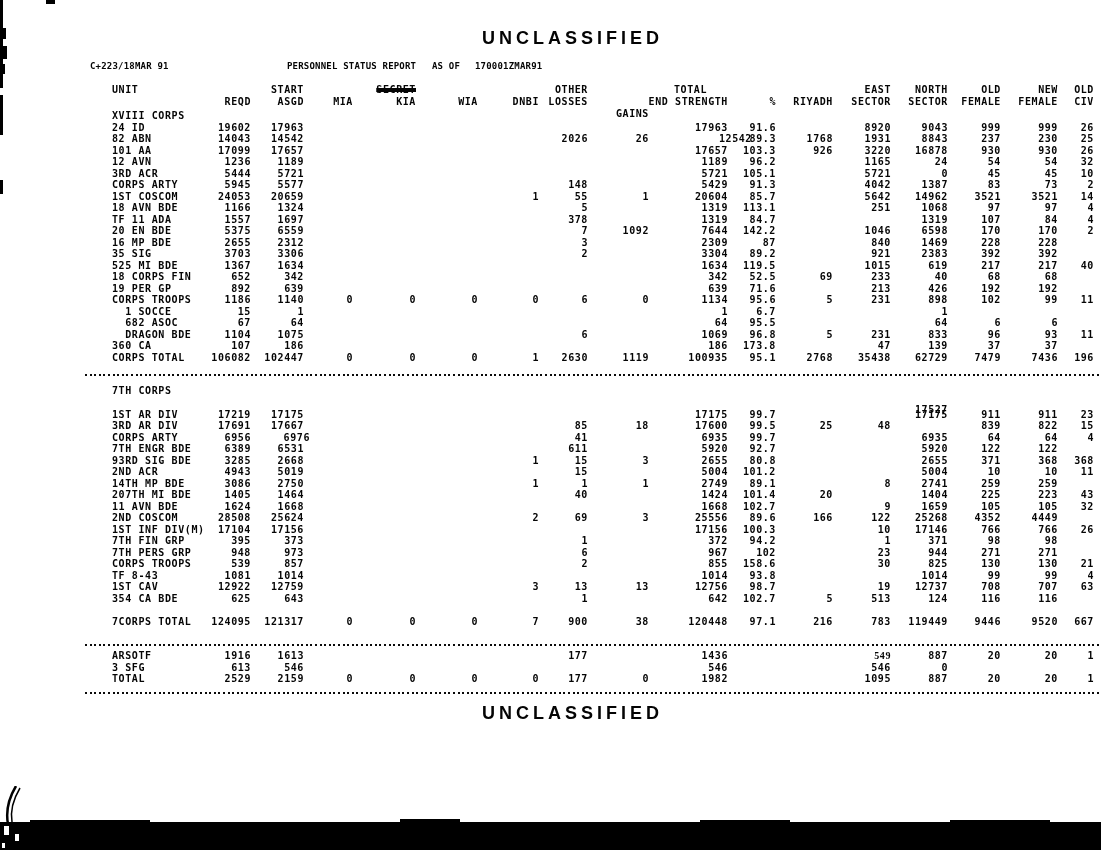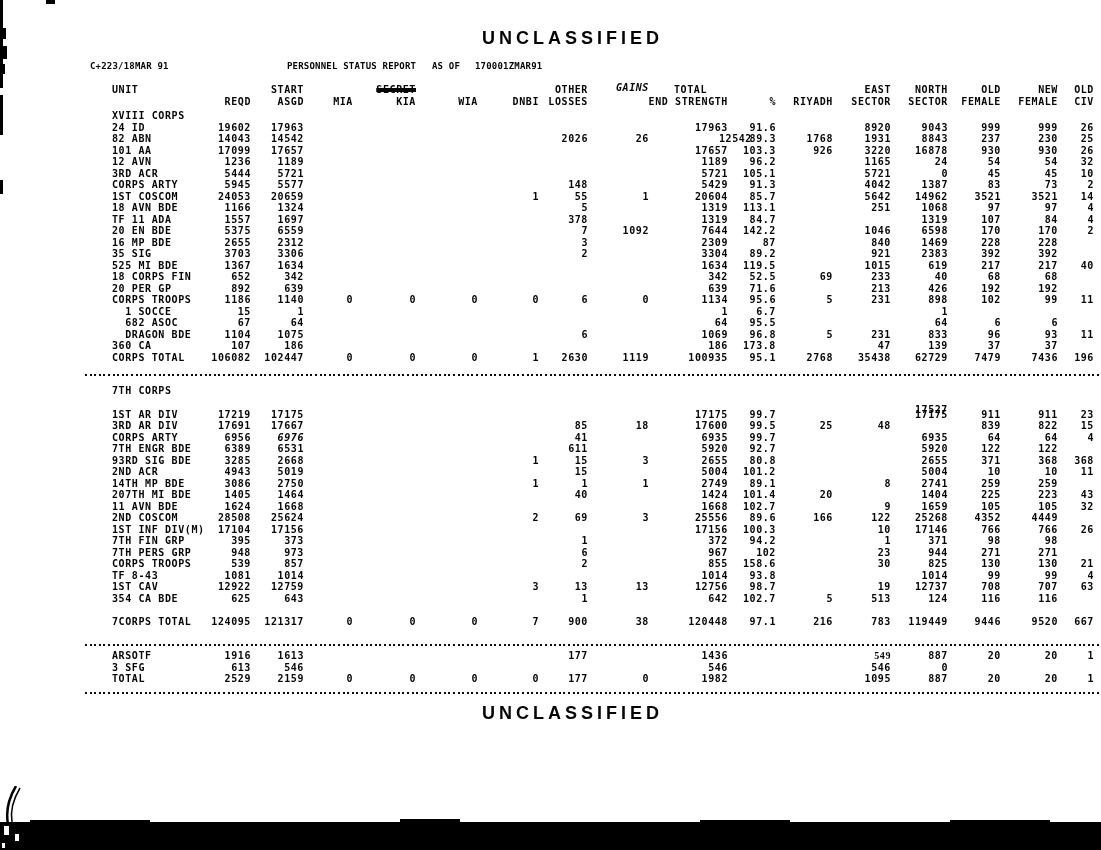--- a/index.html
+++ b/index.html
@@ -37,21 +37,21 @@
       <span class="cell num" style="left: 156px; top: 95.5px; width: 95px;">REQD</span>
       <span class="cell num" style="top: 84px; left: 209px; width: 95px;">START</span>
       <span class="cell num" style="left: 209px; top: 95.5px; width: 95px;">ASGD</span>
       <span class="cell num" style="left: 258px; top: 95.5px; width: 95px;">MIA</span>
       <span class="cell num struck" style="top: 84px; left: 321px; width: 95px;">SECRET</span>
       <span class="cell num" style="left: 321px; top: 95.5px; width: 95px;">KIA</span>
       <span class="cell num" style="left: 383px; top: 95.5px; width: 95px;">WIA</span>
       <span class="cell num" style="left: 444px; top: 95.5px; width: 95px;">DNBI</span>
       <span class="cell num" style="top: 84px; left: 493px; width: 95px;">OTHER</span>
       <span class="cell num" style="left: 493px; top: 95.5px; width: 95px;">LOSSES</span>
-      <span class="cell num" style="left: 554px; top: 82px; width: 95px; font-style: italic;">GAINS</span>
+      <span class="cell num" style="left: 554px; top: 108px; width: 95px;">GAINS</span>
       <span class="cell" style="top: 84px; left: 674px; width: 80px;">TOTAL</span>
       <span class="cell num" style="left: 633px; top: 95.5px; width: 95px;">END STRENGTH</span>
       <span class="cell num" style="left: 681px; top: 95.5px; width: 95px;">%</span>
       <span class="cell num" style="left: 738px; top: 95.5px; width: 95px;">RIYADH</span>
       <span class="cell num" style="top: 84px; left: 796px; width: 95px;">EAST</span>
       <span class="cell num" style="left: 796px; top: 95.5px; width: 95px;">SECTOR</span>
       <span class="cell num" style="top: 84px; left: 853px; width: 95px;">NORTH</span>
       <span class="cell num" style="left: 853px; top: 95.5px; width: 95px;">SECTOR</span>
       <span class="cell num" style="top: 84px; left: 906px; width: 95px;">OLD</span>
       <span class="cell num" style="left: 906px; top: 95.5px; width: 95px;">FEMALE</span>
@@ -235,21 +235,21 @@
         <span class="cell num" style="left: 209px; top: 271px; width: 95px;">342</span>
         <span class="cell num" style="left: 633px; top: 271px; width: 95px;">342</span>
         <span class="cell num" style="left: 681px; top: 271px; width: 95px;">52.5</span>
         <span class="cell num" style="left: 738px; top: 271px; width: 95px;">69</span>
         <span class="cell num" style="left: 796px; top: 271px; width: 95px;">233</span>
         <span class="cell num" style="left: 853px; top: 271px; width: 95px;">40</span>
         <span class="cell num" style="left: 906px; top: 271px; width: 95px;">68</span>
         <span class="cell num" style="left: 963px; top: 271px; width: 95px;">68</span>
       </div>
       <div class="abs" style="left: 0px; top: 0px;">
-        <span class="cell" style="left: 112px; top: 282.5px; width: 160px;">20 PER GP</span>
+        <span class="cell" style="left: 112px; top: 282.5px; width: 160px;">19 PER GP</span>
         <span class="cell num" style="left: 156px; top: 282.5px; width: 95px;">892</span>
         <span class="cell num" style="left: 209px; top: 282.5px; width: 95px;">639</span>
         <span class="cell num" style="left: 633px; top: 282.5px; width: 95px;">639</span>
         <span class="cell num" style="left: 681px; top: 282.5px; width: 95px;">71.6</span>
         <span class="cell num" style="left: 796px; top: 282.5px; width: 95px;">213</span>
         <span class="cell num" style="left: 853px; top: 282.5px; width: 95px;">426</span>
         <span class="cell num" style="left: 906px; top: 282.5px; width: 95px;">192</span>
         <span class="cell num" style="left: 963px; top: 282.5px; width: 95px;">192</span>
       </div>
       <div class="abs" style="left: 0px; top: 0px;">
@@ -356,21 +356,21 @@
         <span class="cell num" style="left: 738px; top: 420px; width: 95px;">25</span>
         <span class="cell num" style="left: 796px; top: 420px; width: 95px;">48</span>
         <span class="cell num" style="left: 853px; top: 404px; width: 95px;">17527</span>
         <span class="cell num" style="left: 906px; top: 420px; width: 95px;">839</span>
         <span class="cell num" style="left: 963px; top: 420px; width: 95px;">822</span>
         <span class="cell num" style="left: 999px; top: 420px; width: 95px;">15</span>
       </div>
       <div class="abs" style="left: 0px; top: 0px;">
         <span class="cell" style="left: 112px; top: 431.5px; width: 160px;">CORPS ARTY</span>
         <span class="cell num" style="left: 156px; top: 431.5px; width: 95px;">6956</span>
-        <span class="cell num" style="left: 209px; top: 431.5px; width: 95px; font-style: italic;">6976</span>
+        <span class="cell num" style="left: 215px; top: 431.5px; width: 95px;">6976</span>
         <span class="cell num" style="left: 493px; top: 431.5px; width: 95px;">41</span>
         <span class="cell num" style="left: 633px; top: 431.5px; width: 95px;">6935</span>
         <span class="cell num" style="left: 681px; top: 431.5px; width: 95px;">99.7</span>
         <span class="cell num" style="left: 853px; top: 431.5px; width: 95px;">6935</span>
         <span class="cell num" style="left: 906px; top: 431.5px; width: 95px;">64</span>
         <span class="cell num" style="left: 963px; top: 431.5px; width: 95px;">64</span>
         <span class="cell num" style="left: 999px; top: 431.5px; width: 95px;">4</span>
       </div>
       <div class="abs" style="left: 0px; top: 0px;">
         <span class="cell" style="left: 112px; top: 443px; width: 160px;">7TH ENGR BDE</span>

